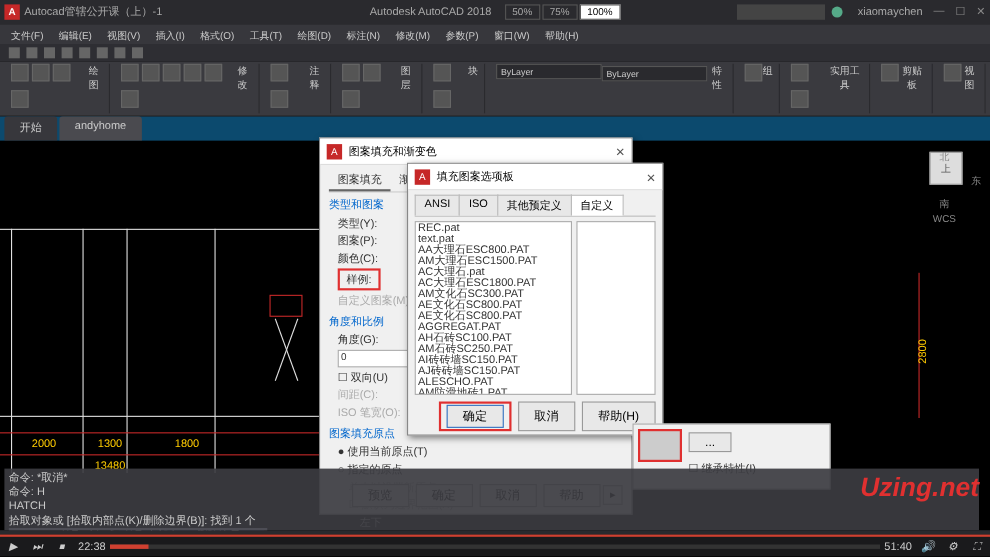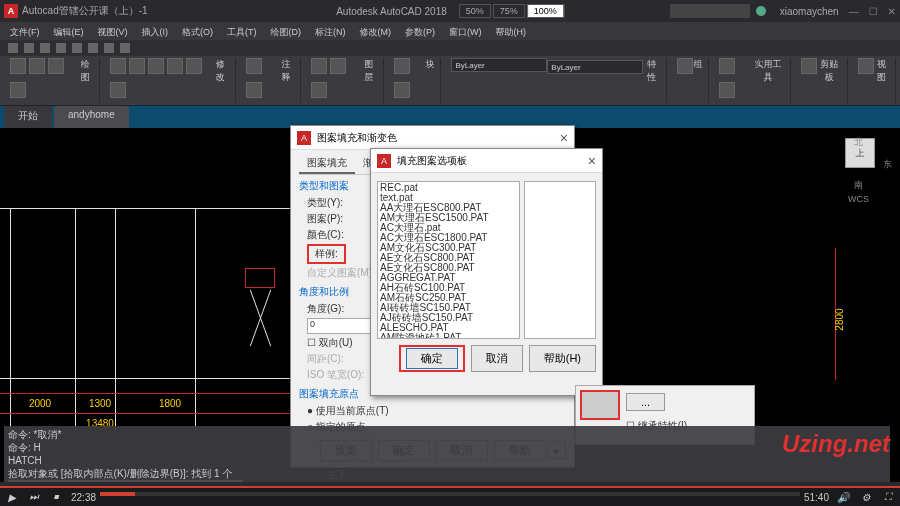--- a/index.html
+++ b/index.html
@@ -42,21 +42,21 @@
 .rdim .txt{position:absolute;color:#ffcc00;font-size:10px;transform:rotate(-90deg);right:-10px;top:50%}
 .compass{position:absolute;right:10px;top:10px;width:60px;height:60px}
 .compass .cube{width:30px;height:30px;background:#ddd;margin:0 auto;display:flex;align-items:center;justify-content:center;color:#555;font-size:9px;border:1px solid #999}
 .compass .dir{position:absolute;color:#888;font-size:9px}
 .watermark{position:absolute;right:10px;bottom:48px;color:#e03030;font-size:24px;font-weight:bold;font-style:italic}
 .cmdline{position:absolute;left:4px;right:10px;bottom:24px;height:56px;background:rgba(60,60,65,.92);color:#ccc;font-size:9px;padding:2px 4px;line-height:13px}
 .cmdline .prompt{background:rgba(80,80,88,.9);padding:1px 3px;display:inline-block}
 .cmdline .bracket{background:#4a5a7a;padding:0 2px}
 .statusbar{position:absolute;bottom:10px;left:0;right:0;height:14px;background:#2a2a2e}
 .vidbar{position:absolute;bottom:0;left:0;right:0;height:20px;background:#1a1a1c;display:flex;align-items:center;color:#ccc;gap:8px;padding:0 5px;border-top:2px solid #d04030}
-.vidbar .progress{flex:1;display:flex;gap:4px}
+.vidbar .progress{flex:1;display:flex;align-items:center;gap:4px}
 .vidbar .track{flex:1;height:4px;background:#333;position:relative}
 .vidbar .track .fill{position:absolute;left:0;top:0;bottom:0;width:5%;background:#d04030}
 .vidbar i{width:14px;height:14px;display:flex;align-items:center;justify-content:center}
 
 .dialog{position:absolute;background:#f0f0f0;border:1px solid #888;box-shadow:2px 2px 6px rgba(0,0,0,.5)}
 .dialog .dtitle{height:24px;background:#fff;display:flex;align-items:center;padding:0 6px;border-bottom:1px solid #ddd}
 .dialog .dtitle .dicon{width:14px;height:14px;background:#c62828;margin-right:6px;color:#fff;font-size:9px;display:flex;align-items:center;justify-content:center}
 .dialog .dtitle .dclose{margin-left:auto;font-size:14px;color:#555}
 .dlg1{left:290px;top:125px;width:285px;height:343px}
 .dlg1 .body{padding:4px 8px;color:#333}
@@ -293,20 +293,26 @@
   <div class="arrow">▸</div>
 </div>
 
 <div class="dialog dlg2">
   <div class="dtitle">
     <div class="dicon">A</div>
     <span>填充图案选项板</span>
     <span class="dclose">×</span>
   </div>
   <div class="body">
+    <div class="ptabs">
+      <span>ANSI</span>
+      <span>ISO</span>
+      <span>其他预定义</span>
+      <span class="active">自定义</span>
+    </div>
     <div class="cols">
       <div class="list" id="patlist">
           <div>REC.pat</div>
           <div>text.pat</div>
           <div>AA大理石ESC800.PAT</div>
           <div>AM大理石ESC1500.PAT</div>
           <div>AC大理石.pat</div>
           <div>AC大理石ESC1800.PAT</div>
           <div>AM文化石SC300.PAT</div>
           <div>AE文化石SC800.PAT</div>

